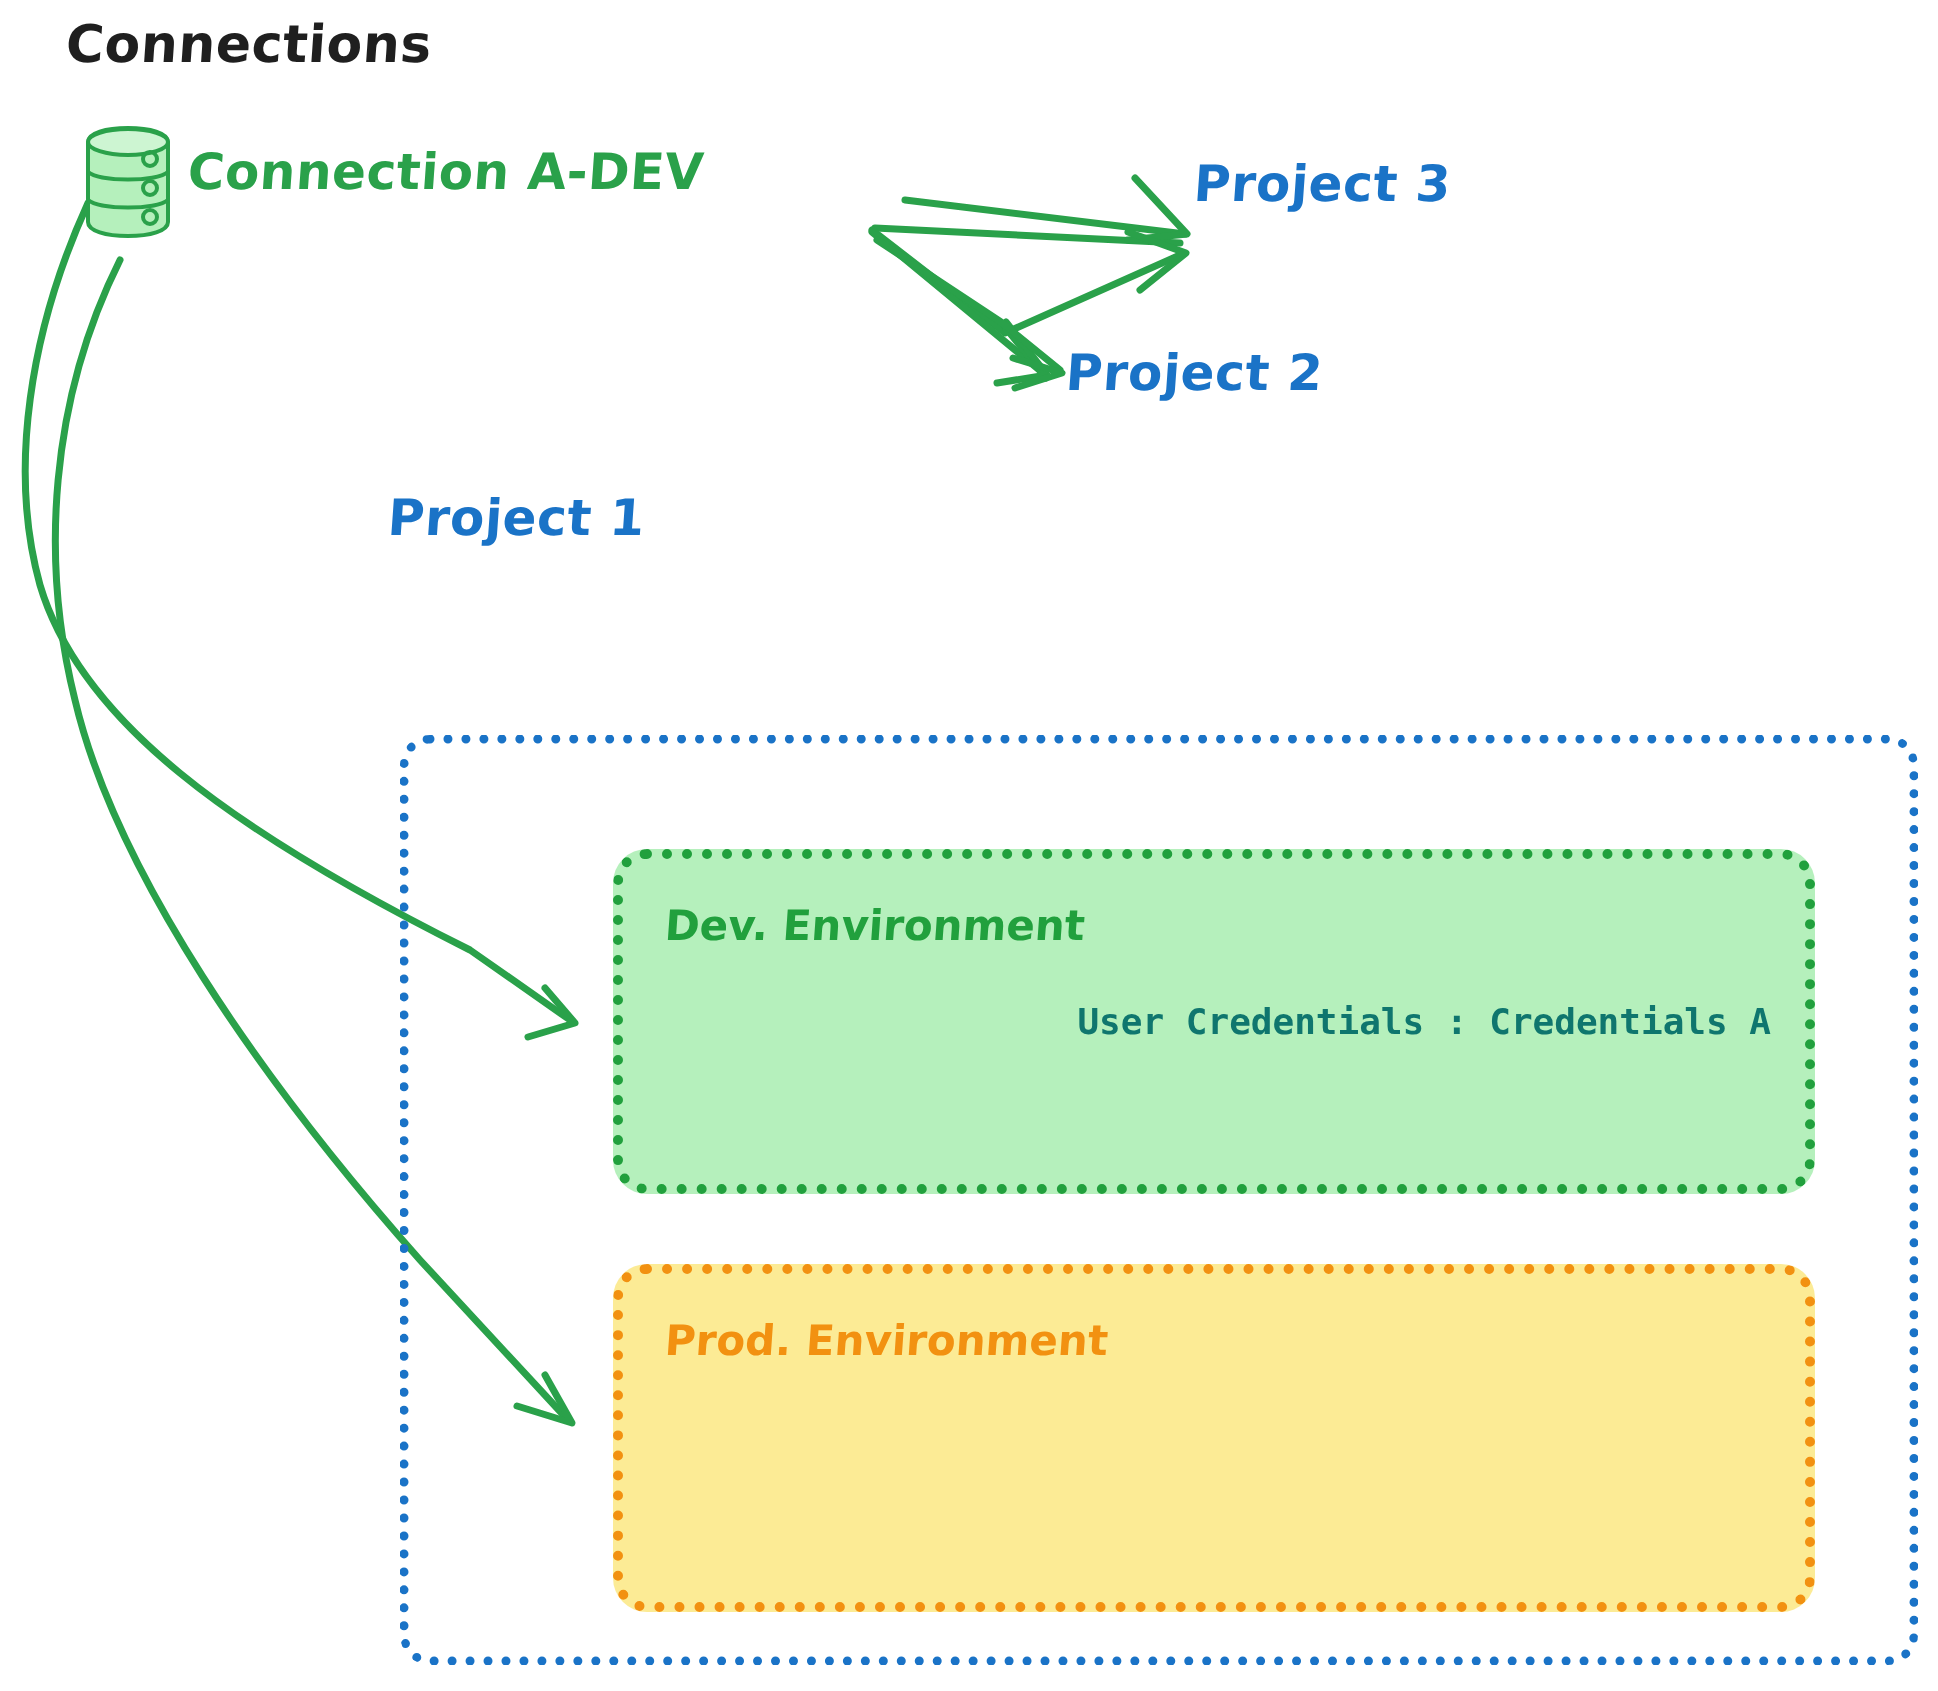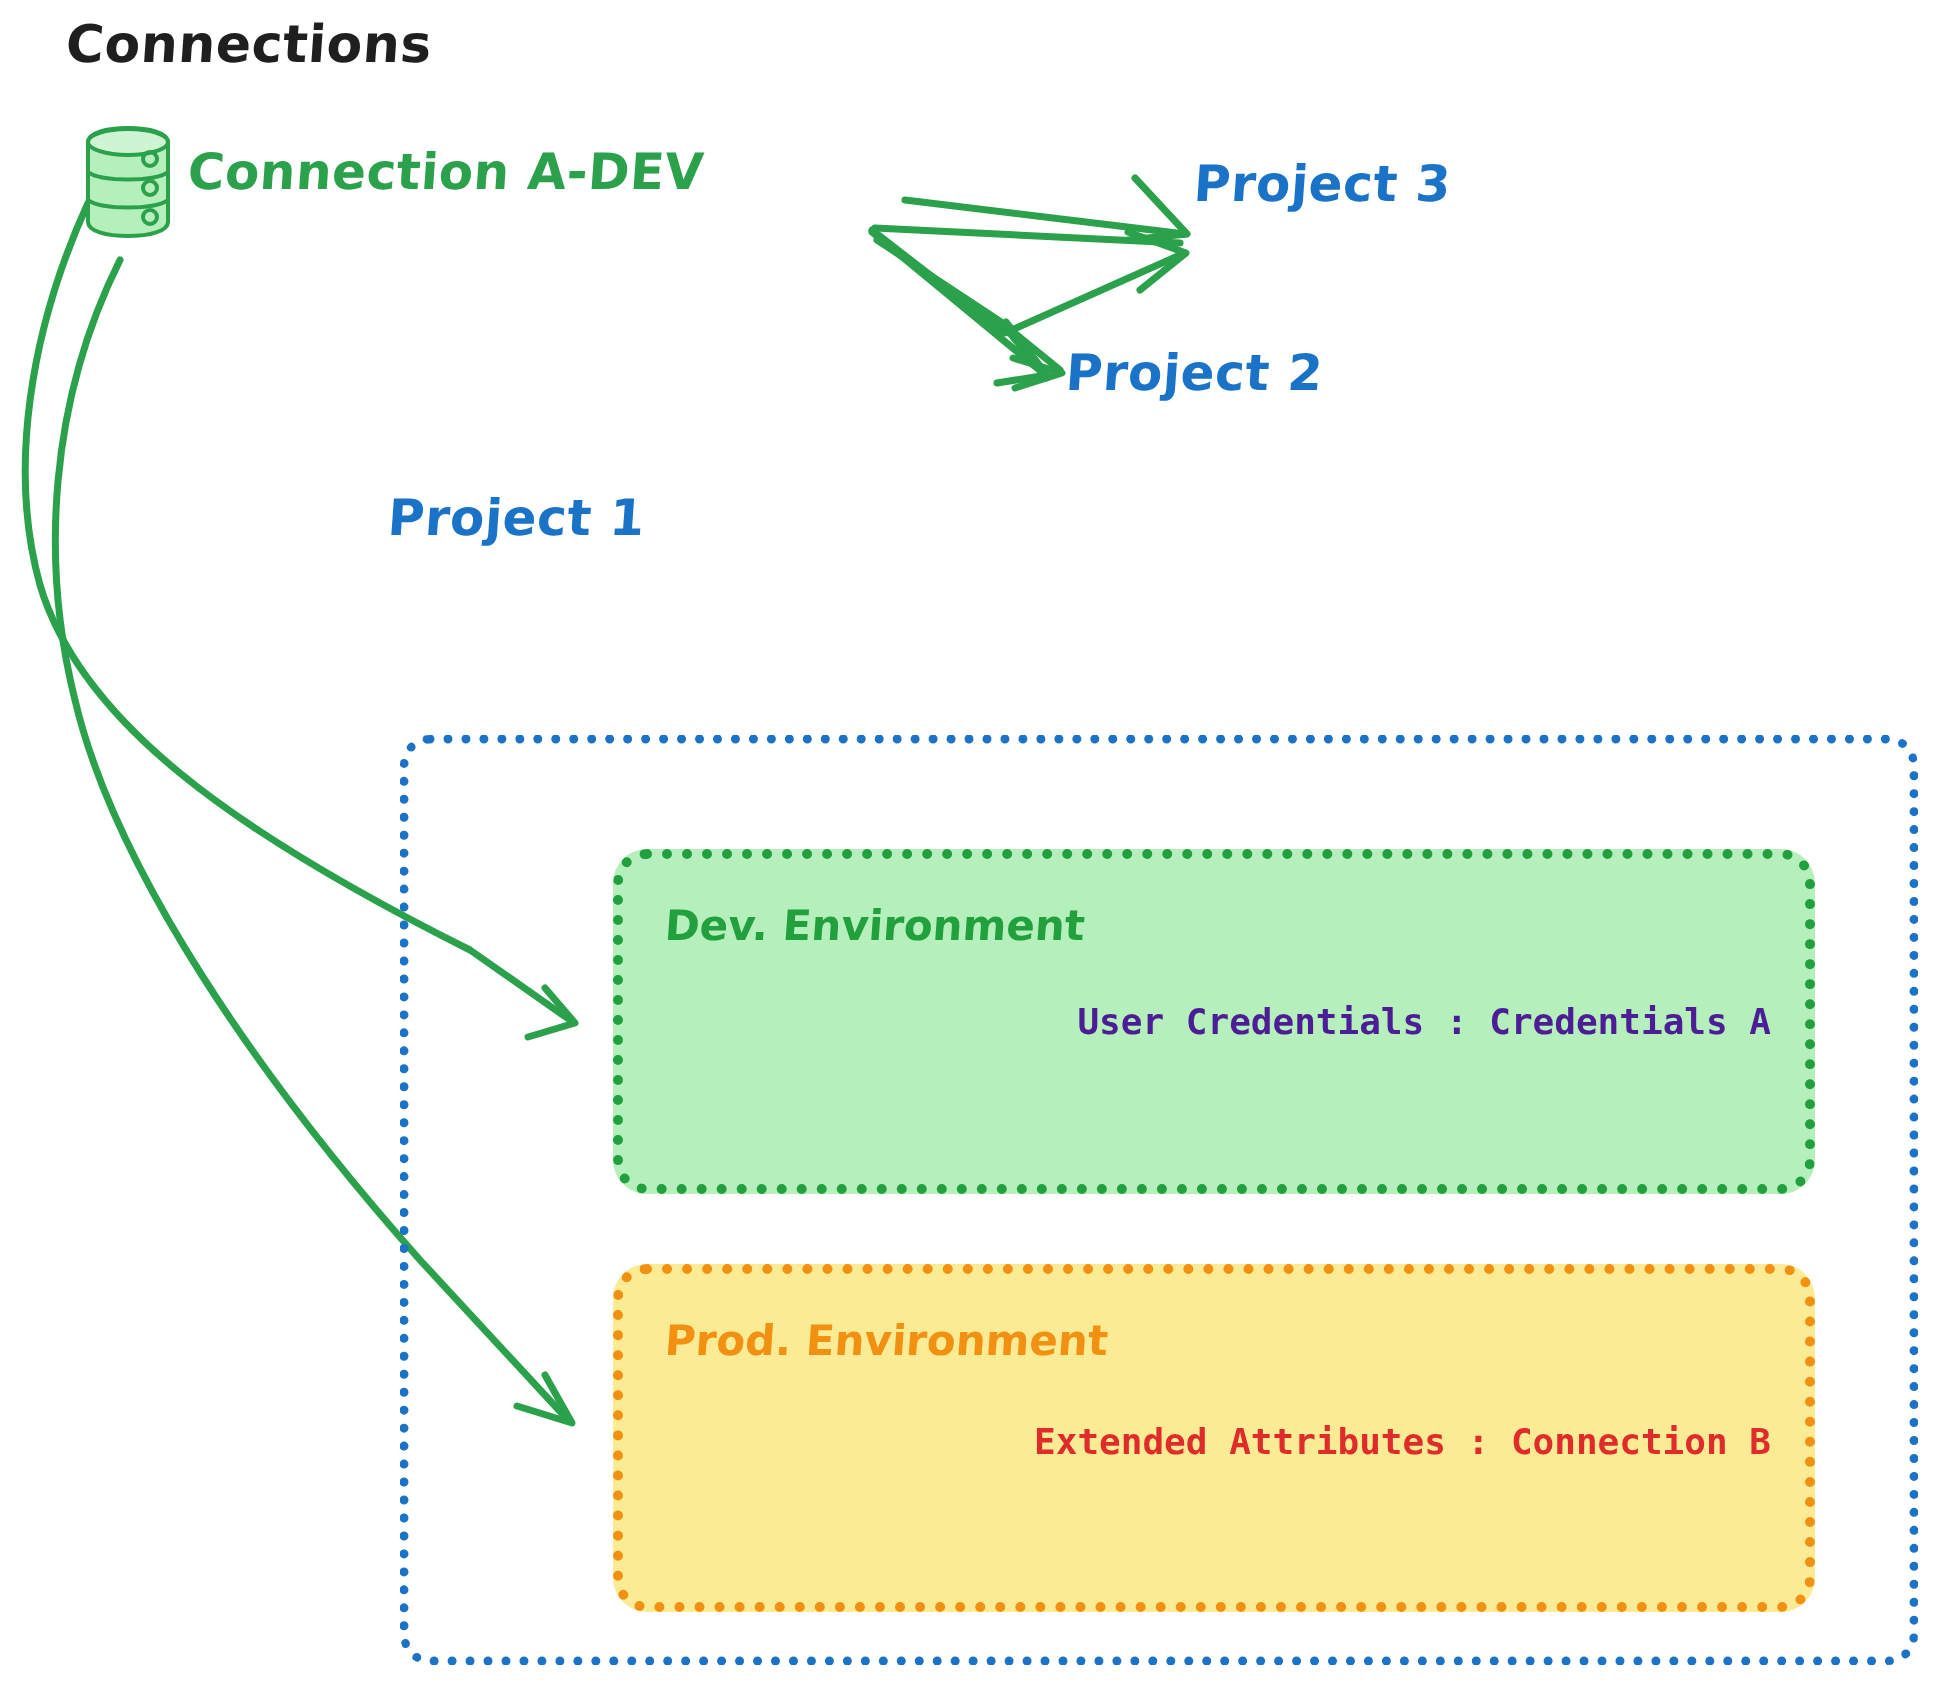--- a/index.html
+++ b/index.html
@@ -128,21 +128,21 @@
     right: 34px;
     text-align: right;
     font-family: "DejaVu Sans Mono", monospace;
     font-weight: 700;
     font-size: 36px;
     line-height: 53px;
     white-space: pre;
   }
   #dev-credentials-line {
     bottom: 30px;
-    color: #4c1d95;
+    color: #0f766e;
   }
   #prod-attr-lines {
     bottom: 28px;
     color: #e02b2b;
   }
   .attr-line { display: block; }
 
   
   #database-icon {
     position: absolute;
@@ -223,19 +223,18 @@
     <div class="env-box" id="dev-environment-box" style="left:204px; top:105px;">
       <div class="env-title" id="dev-environment-title">Dev. Environment</div>
       <div class="env-attrs" id="dev-credentials-line">
         <span class="attr-line">User Credentials : Credentials A</span>
       </div>
     </div>
 
     <div class="env-box" id="prod-environment-box" style="left:204px; top:520px;">
       <div class="env-title" id="prod-environment-title">Prod. Environment</div>
       <div class="env-attrs" id="prod-attr-lines">
-        <span class="attr-line">Extended Attributes : Connection B</span>
       </div>
     </div>
 
   </div>
 
 </div>
 
 </body></html>

